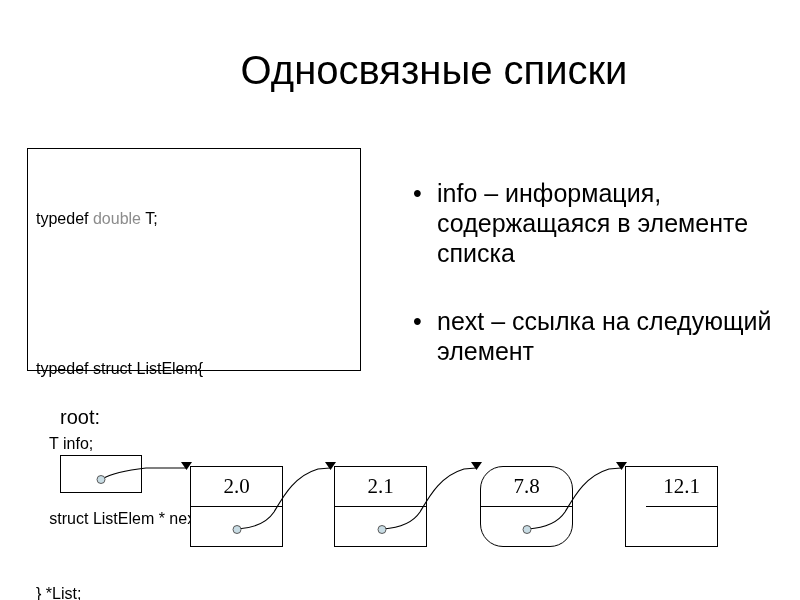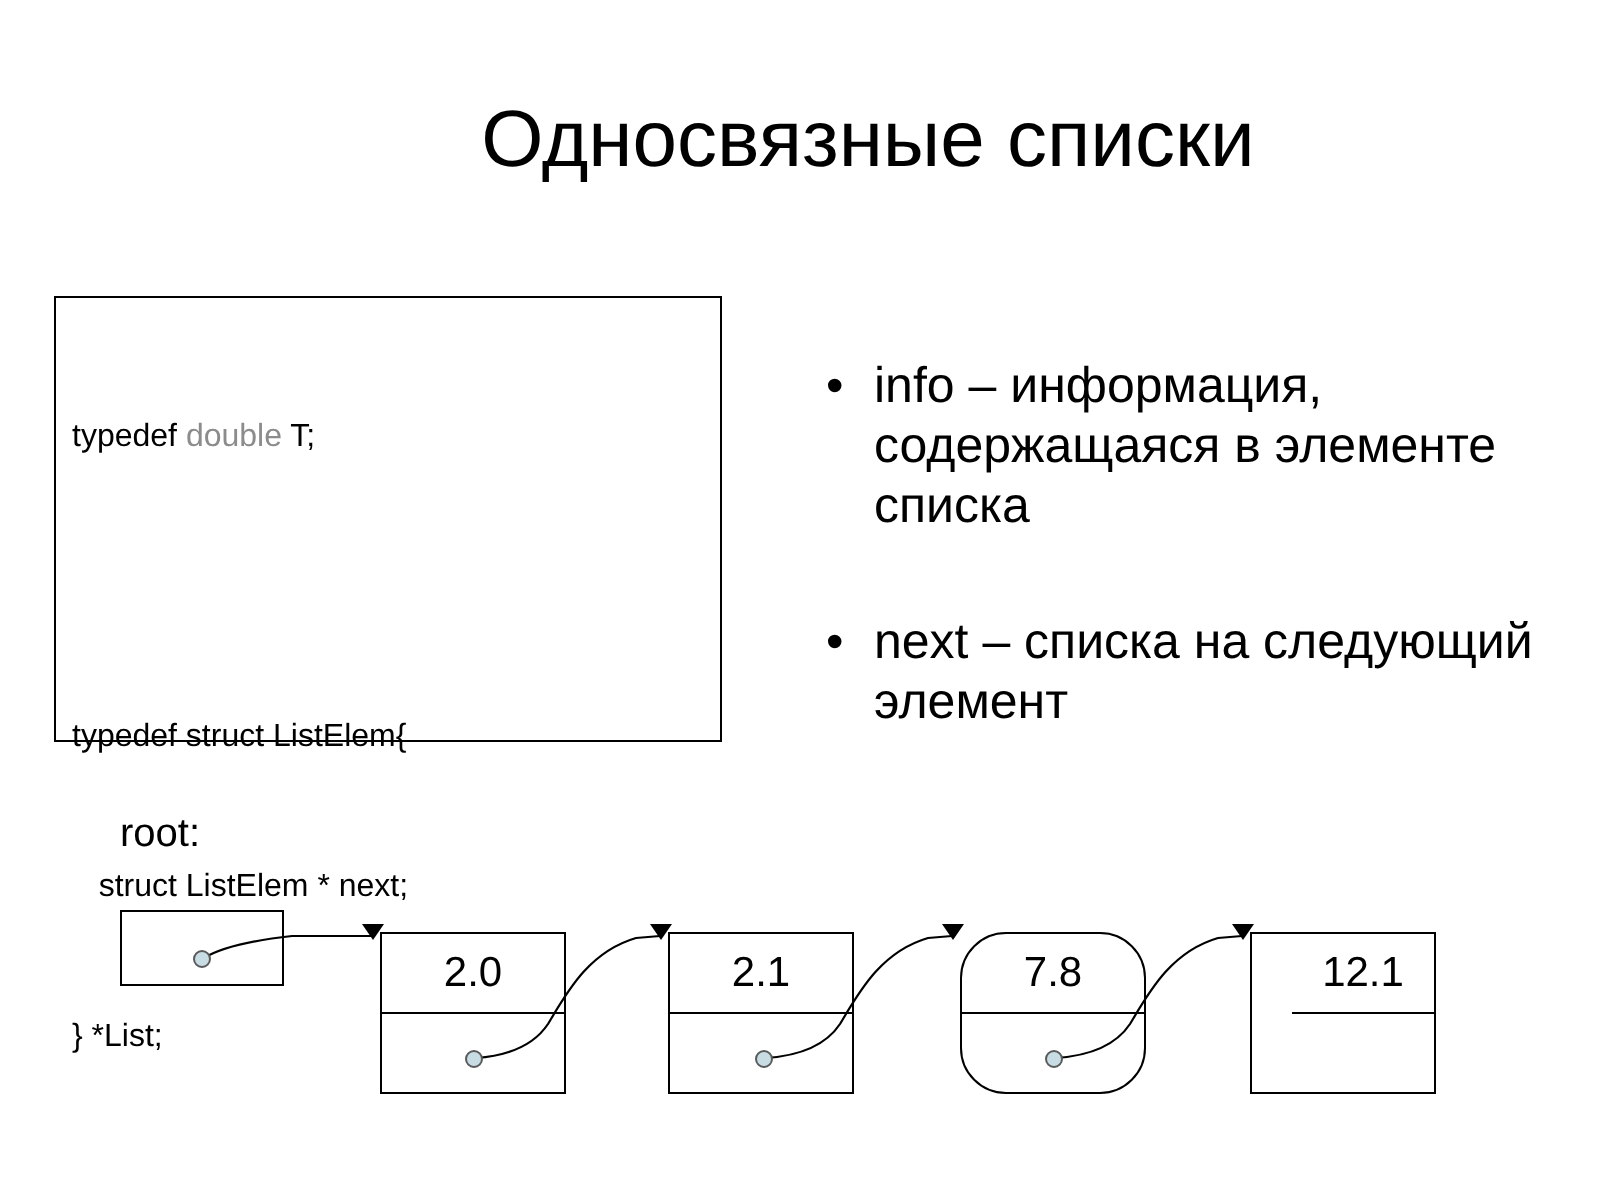--- a/index.html
+++ b/index.html
@@ -122,20 +122,21 @@
     background: #ffffff;
   }
   .node-info {
     height: 40px;
     border-bottom: 1px solid #000000;
     box-sizing: border-box;
     text-align: center;
     font-size: 21px;
     line-height: 39px;
     color: #000000;
+    font-family: Liberation Serif, serif;
   }
   .node-next {
     height: 40px;
     box-sizing: border-box;
   }
   #links-layer {
     position: absolute;
     left: 0;
     top: 0;
     width: 800px;
@@ -148,35 +149,36 @@
 
 <div id="slide">
 
   <div id="slide-title">Односвязные списки</div>
 
   <div id="code-panel">
     <div id="code-listing">
       <div class="code-line"><span>typedef </span><span class="kw-type">double</span><span> T;</span></div>
       <div class="code-line blank"><span></span></div>
       <div class="code-line"><span>typedef struct ListElem{</span></div>
+      <div class="code-line"><span>   T info;</span></div>
       <div class="code-line"><span>   struct ListElem * next;</span></div>
       <div class="code-line"><span>} *List;</span></div>
       
       
     </div>
   </div>
 
   <div id="bullet-list">
     <div class="bullet-item">
       <span class="bullet-dot">•</span>
       <span class="bullet-text">info – информация, содержащаяся в элементе списка</span>
     </div>
     <div class="bullet-item">
       <span class="bullet-dot">•</span>
-      <span class="bullet-text">next – списка на следующий элемент</span>
+      <span class="bullet-text">next – ссылка на следующий элемент</span>
     </div>
   </div>
 
   <div id="diagram">
 
     <div id="root-label">root:</div>
 
     <div id="root-box"></div>
 
     <div class="node-box" style="left:190px;">

